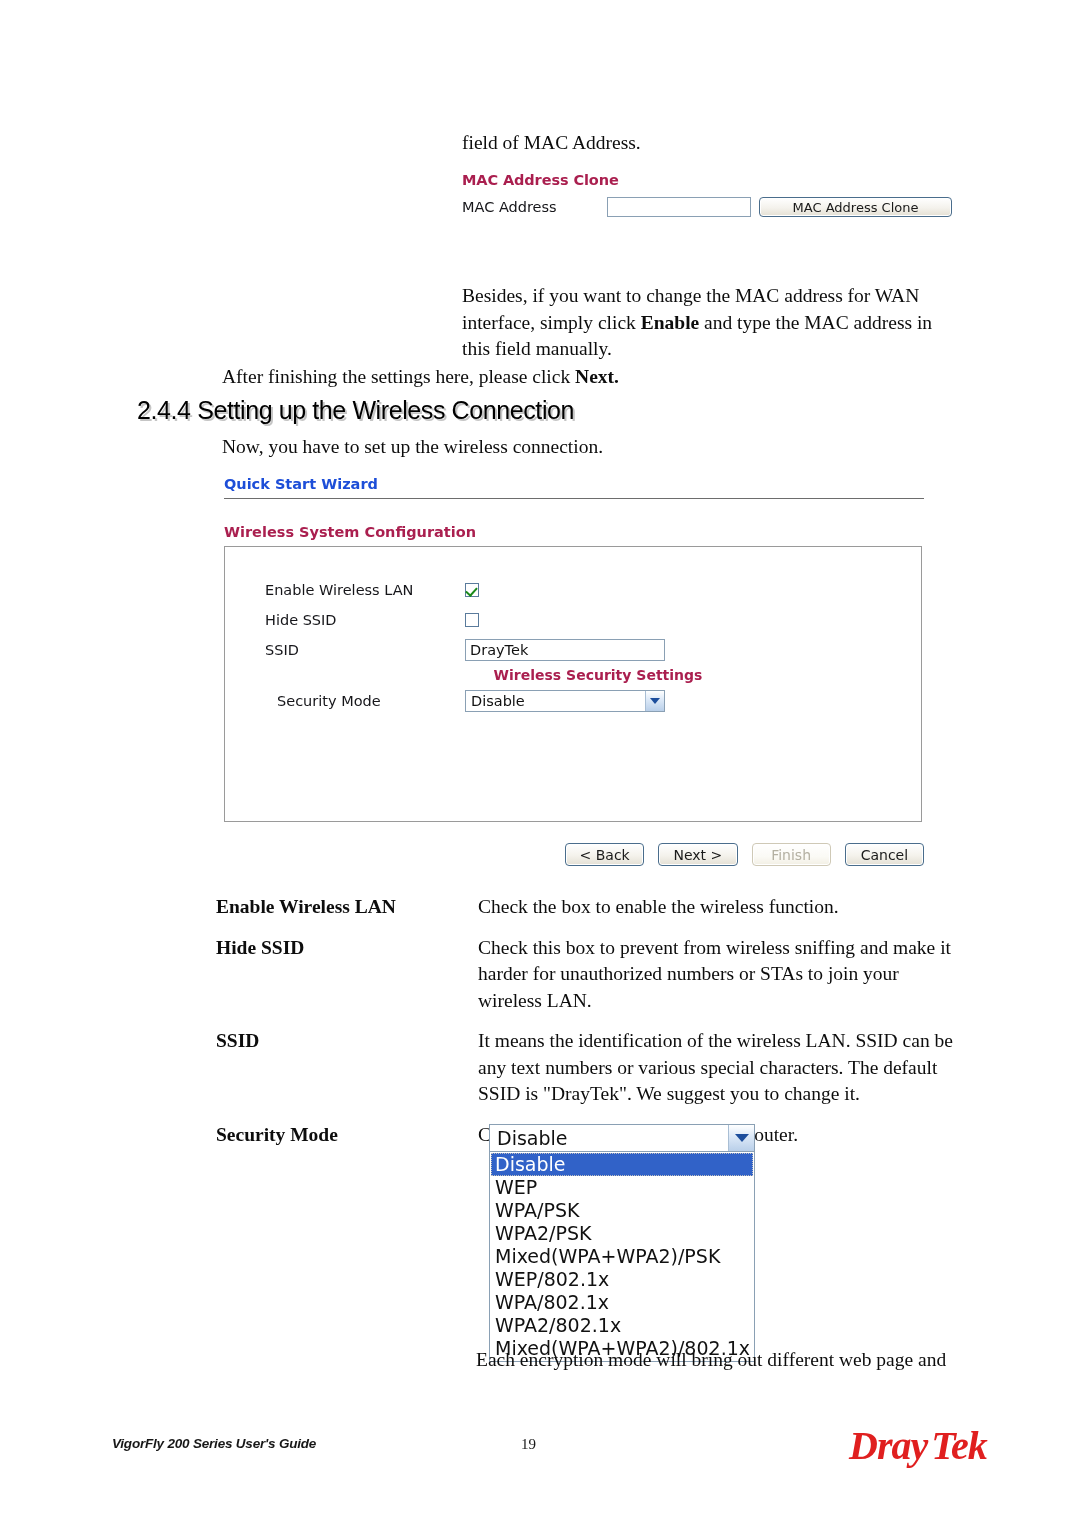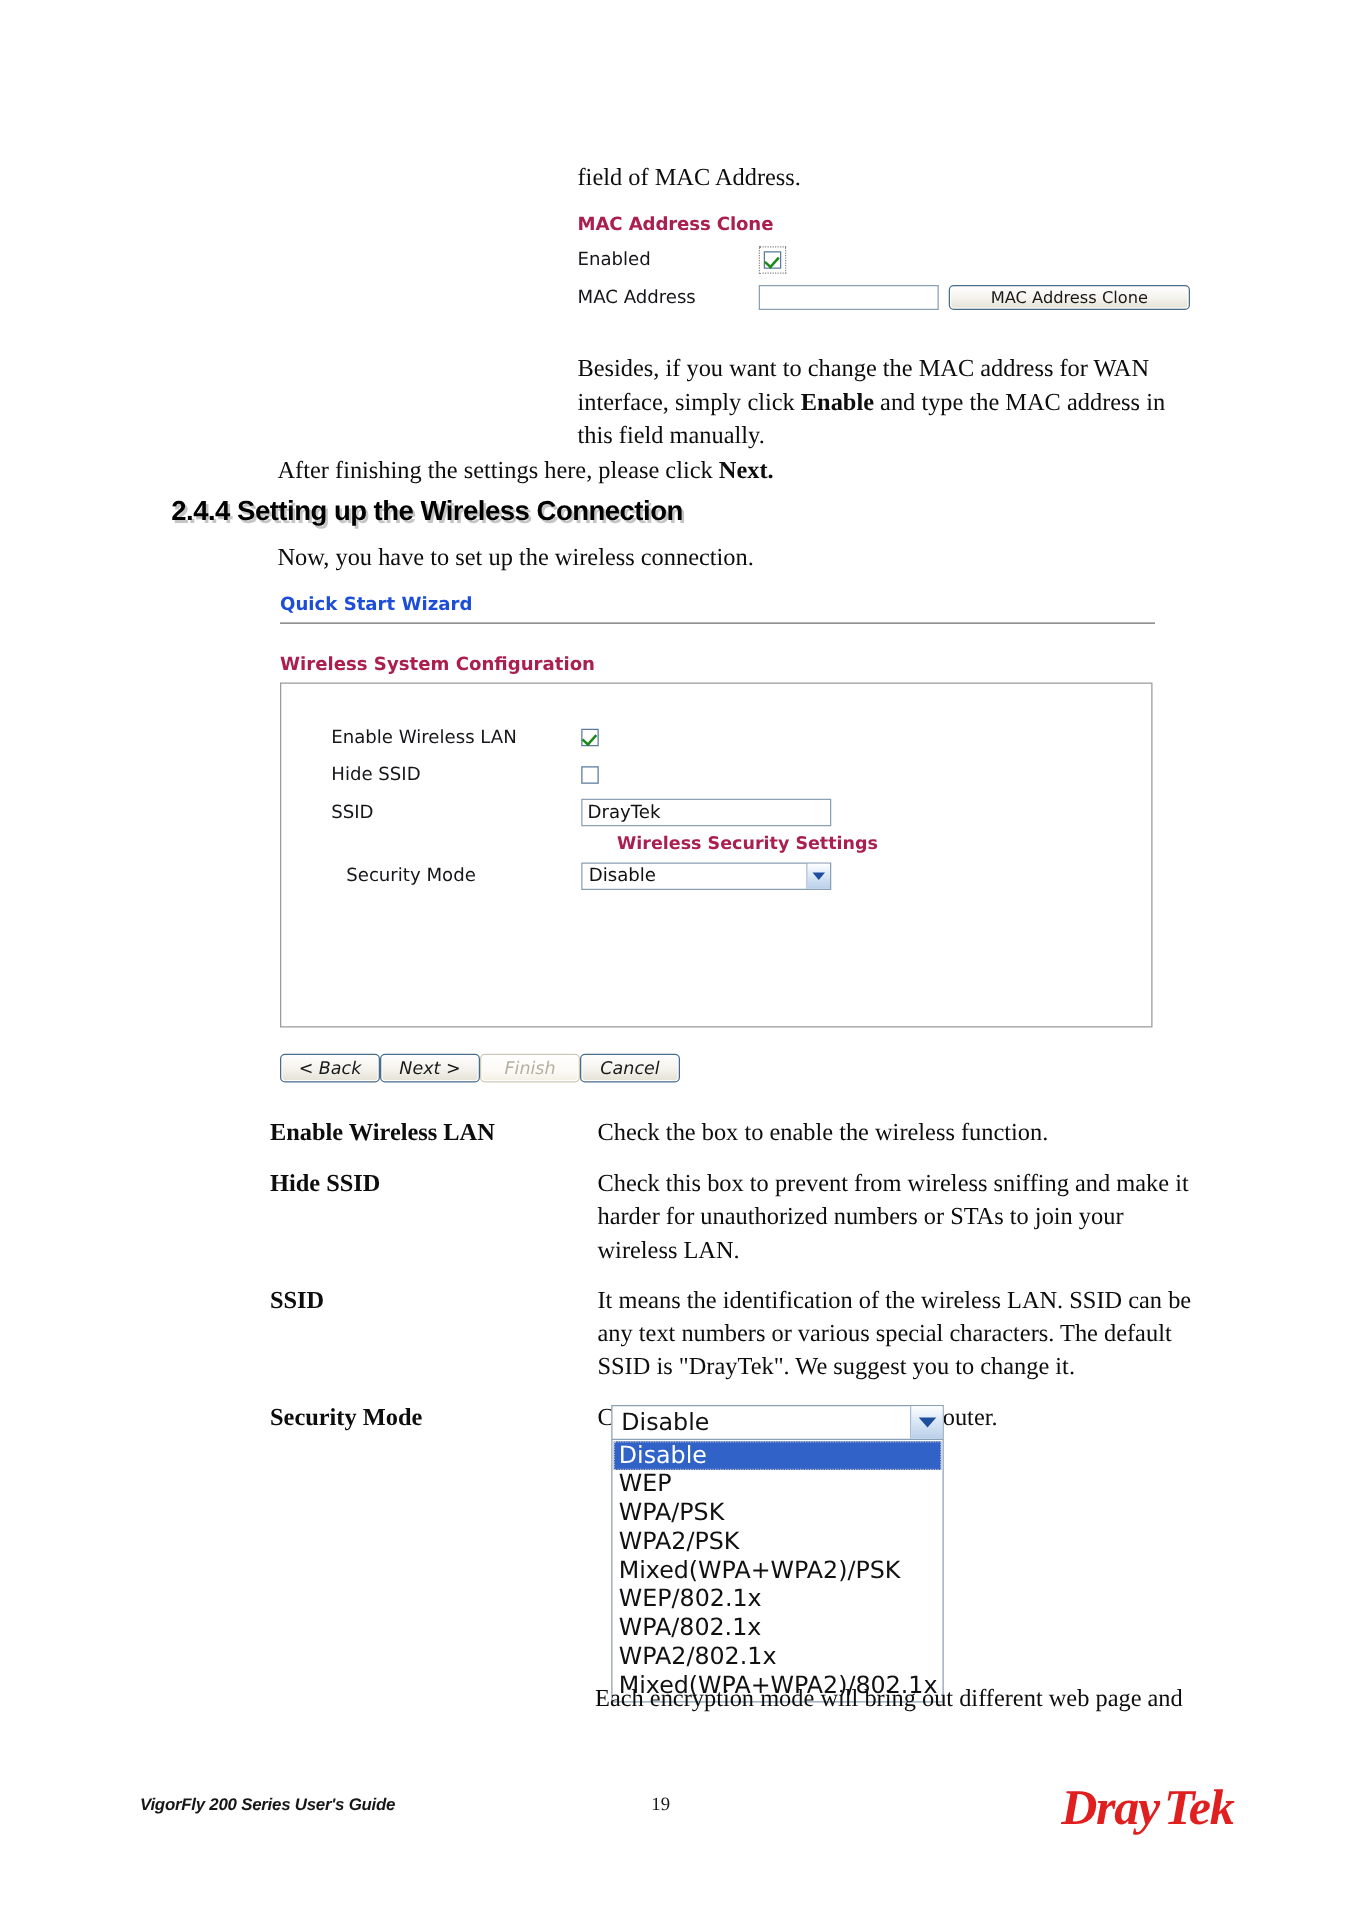--- a/index.html
+++ b/index.html
@@ -141,22 +141,22 @@
     top: 364px;
     width: 740px;
   }
 
   
   #section-heading {
     position: absolute;
     left: 137px;
     top: 396px;
     font-family: "Liberation Sans", sans-serif;
-    font-weight: bold;
-    font-size: 22px;
+    font-weight: normal;
+    font-size: 25px;
     letter-spacing: -0.4px;
     color: #000000;
     text-shadow: 2px 2px 0 rgba(150,150,150,0.55);
     white-space: nowrap;
   }
   #now-you-have-para {
     position: absolute;
     left: 222px;
     top: 434px;
     width: 740px;
@@ -248,22 +248,23 @@
   .chev {
     width: 0; height: 0;
     border-left: 5px solid transparent;
     border-right: 5px solid transparent;
     border-top: 6px solid #1d4e9c;
   }
 
   
   #wizard-buttons {
     display: flex;
+    gap: 14px;
     margin-top: 21px;
-    font-style: italic;
+    margin-left: 341px;
   }
   .wiz-btn {
     width: 80px;
     height: 23px;
     font-size: 14px;
     font-family: "DejaVu Sans", sans-serif;
   }
   .wiz-btn.disabled {
     color: #b4b0a2;
     border: 1px solid #cfc9b6;
@@ -402,26 +403,20 @@
 </head>
 <body>
 
 <div class="page">
 
   <div id="intro-line" class="serif">field of MAC Address.</div>
 
   <div id="mac-clone-block">
     <div class="ui-section-title">MAC Address Clone</div>
 
-    <div class="mac-row">
-      <div class="mac-label">Enabled</div>
-      <span class="cb-focus">
-        <span class="checkbox checked"></span>
-      </span>
-    </div>
 
     <div class="mac-row">
       <div class="mac-label">MAC Address</div>
       <div class="text-input" id="mac-address-input"></div>
       <div class="btn" id="mac-clone-button">MAC Address Clone</div>
     </div>
   </div>
 
   <div id="besides-para" class="serif"><span>Besides, if you want to change the MAC address for WAN interface, simply click </span><b>Enable</b><span> and type the MAC address in this field manually.</span></div>
 

